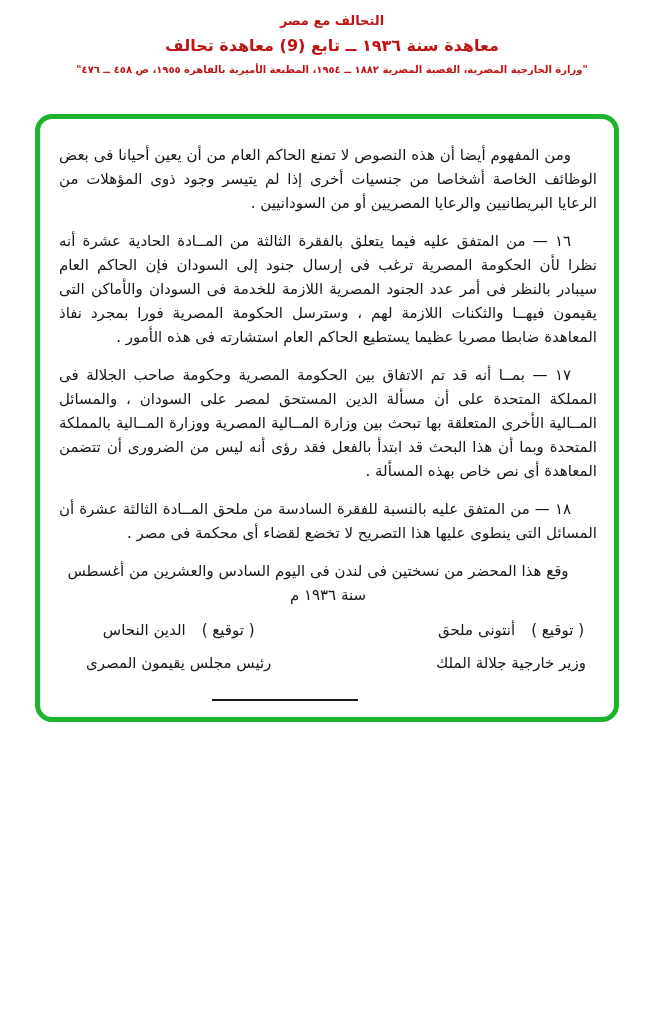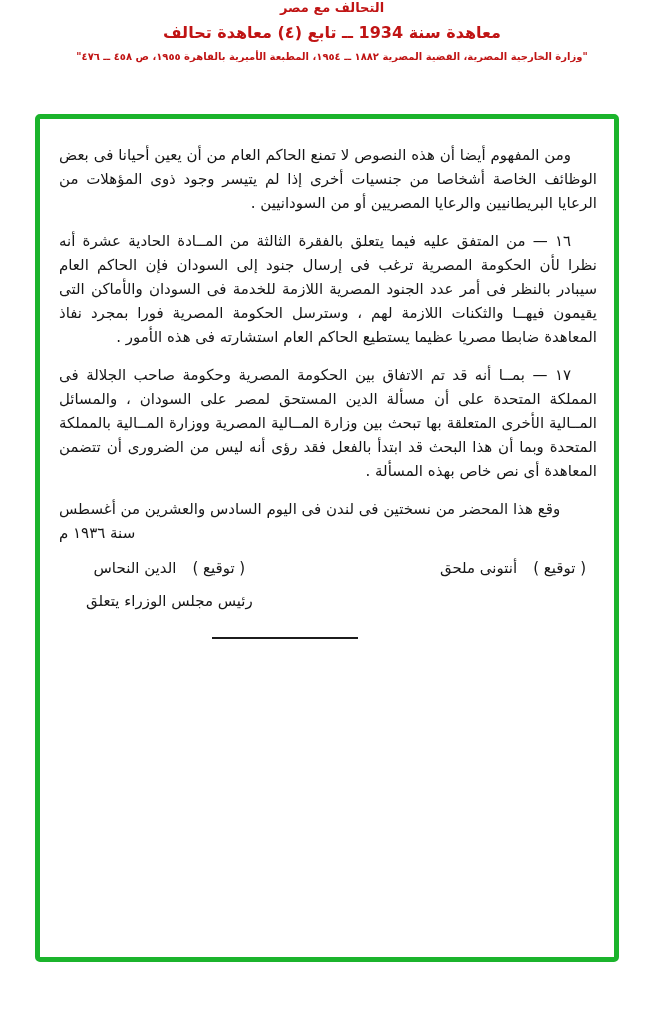--- a/index.html
+++ b/index.html
@@ -7,50 +7,50 @@
     position: relative;
     width: 664px;
     height: 1014px;
     background: #ffffff;
     font-family: "DejaVu Sans", sans-serif;
     overflow: hidden;
   }
   
   .header {
     text-align: center;
-    padding-top: 0;
+    padding-top: 13px;
     direction: rtl;
     font-weight: bold;
   }
   .h-title   { font-size: 13px; letter-spacing: 0.2px; }
   .h-sub     { font-size: 16px; margin-top: 8px; }
   .h-source  { font-size: 10px; margin-top: 9px; letter-spacing: 0.1px; }
   
   .doc-frame {
     position: absolute;
     left: 35px;
     top: 114px;
     width: 584px;
-    height: 848px;
+    height: 608px;
     border: 5px solid #1bb42c;
-    border-radius: 5px;
+    border-radius: 17px;
     box-sizing: border-box;
     background: #ffffff;
   }
   .doc-body {
     direction: rtl;
     text-align: justify;
     padding: 24px 17px 0 19px;
     font-size: 15px;
     line-height: 24px;
     color: #161616;
     letter-spacing: 0.2px;
   }
   .para { margin: 0 0 14px 0; text-indent: 26px; }
-  .para-closing { margin: 2px 0 0 0; text-indent: 20px; text-align: left; }
+  .para-closing { margin: 2px 0 0 0; text-indent: 20px; text-align: center; }
   
   .sig-row {
     direction: rtl;
     display: flex;
     justify-content: space-between;
     padding: 14px 28px 0 46px;
     color: #161616;
     font-size: 15px;
   }
   .sig-col { text-align: center; }
@@ -64,44 +64,46 @@
     transform: translateX(-42px);
   }
 </style>
 </head>
 <body>
 
 <div class="page">
 
   <div class="header" style="color: rgb(192, 20, 20);">
     <div class="h-title">التحالف مع مصر</div>
-    <div class="h-sub">معاهدة سنة 1934 ــ تابع (٤) معاهدة تحالف</div>
+    <div class="h-sub">معاهدة سنة ١٩٣٦ ــ تابع (9) معاهدة تحالف</div>
     <div class="h-source">"وزارة الخارجية المصرية، القضية المصرية ١٨٨٢ ــ ١٩٥٤، المطبعة الأميرية بالقاهرة ١٩٥٥، ص ٤٥٨ ــ ٤٧٦"</div>
   </div>
 
   <div class="doc-frame" style="border-color: rgb(27, 180, 44);">
     <div class="doc-body">
       <div class="para">ومن المفهوم أيضا أن هذه النصوص لا تمنع الحاكم العام من أن يعين أحيانا فى بعض الوظائف الخاصة أشخاصا من جنسيات أخرى إذا لم يتيسر وجود ذوى المؤهلات من الرعايا البريطانيين والرعايا المصريين أو من السودانيين .</div>
       <div class="para">١٦ — من المتفق عليه فيما يتعلق بالفقرة الثالثة من المــادة الحادية عشرة أنه نظرا لأن الحكومة المصرية ترغب فى إرسال جنود إلى السودان فإن الحاكم العام سيبادر بالنظر فى أمر عدد الجنود المصرية اللازمة للخدمة فى السودان والأماكن التى يقيمون فيهــا والثكنات اللازمة لهم ، وسترسل الحكومة المصرية فورا بمجرد نفاذ المعاهدة ضابطا مصريا عظيما يستطيع الحاكم العام استشارته فى هذه الأمور .</div>
       <div class="para">١٧ — بمــا أنه قد تم الاتفاق بين الحكومة المصرية وحكومة صاحب الجلالة فى المملكة المتحدة على أن مسألة الدين المستحق لمصر على السودان ، والمسائل المــالية الأخرى المتعلقة بها تبحث بين وزارة المــالية المصرية ووزارة المــالية بالمملكة المتحدة وبما أن هذا البحث قد ابتدأ بالفعل فقد رؤى أنه ليس من الضرورى أن تتضمن المعاهدة أى نص خاص بهذه المسألة .</div>
+      <div class="para">١٨ — من المتفق عليه بالنسبة للفقرة السادسة من ملحق المــادة الثالثة عشرة أن المسائل التى ينطوى عليها هذا التصريح لا تخضع لقضاء أى محكمة فى مصر .</div>
       <div class="para para-closing">وقع هذا المحضر من نسختين فى لندن فى اليوم السادس والعشرين من أغسطس سنة ١٩٣٦ م</div>
     </div>
 
     <div class="sig-row">
       <div class="sig-col">
         <div class="sig-line1">
           <span>( توقيع )</span>
           <span>أنتونى ملحق</span>
         </div>
+        <div class="sig-title">وزير خارجية جلالة الملك</div>
       </div>
       <div class="sig-col">
         <div class="sig-line1">
           <span>( توقيع )</span>
           <span>الدين النحاس</span>
         </div>
-        <div class="sig-title">رئيس مجلس الوزراء يتعلق</div>
+        <div class="sig-title">رئيس مجلس يقيمون المصرى</div>
       </div>
     </div>
 
     <div class="divider"></div>
   </div>
 
 </div>
 
 </body></html>

